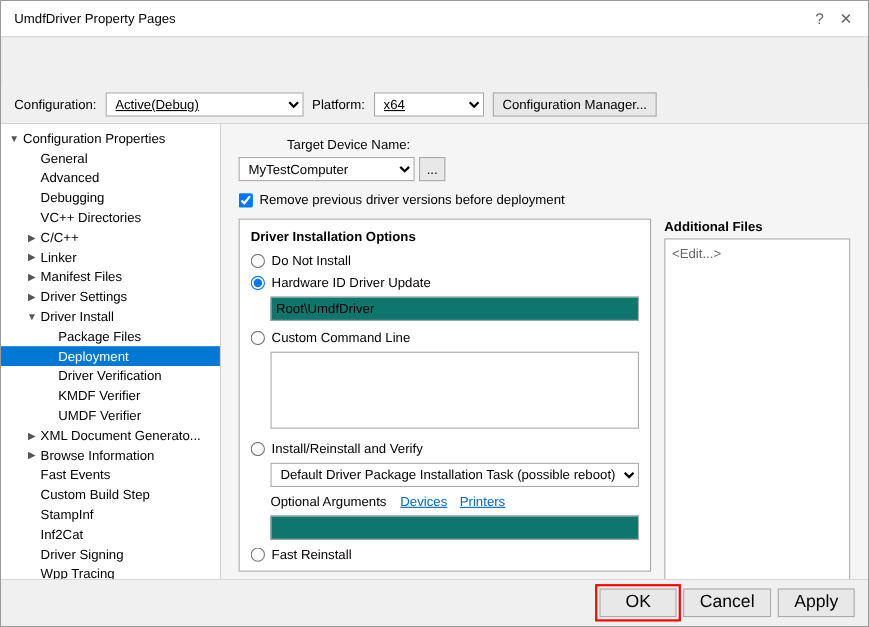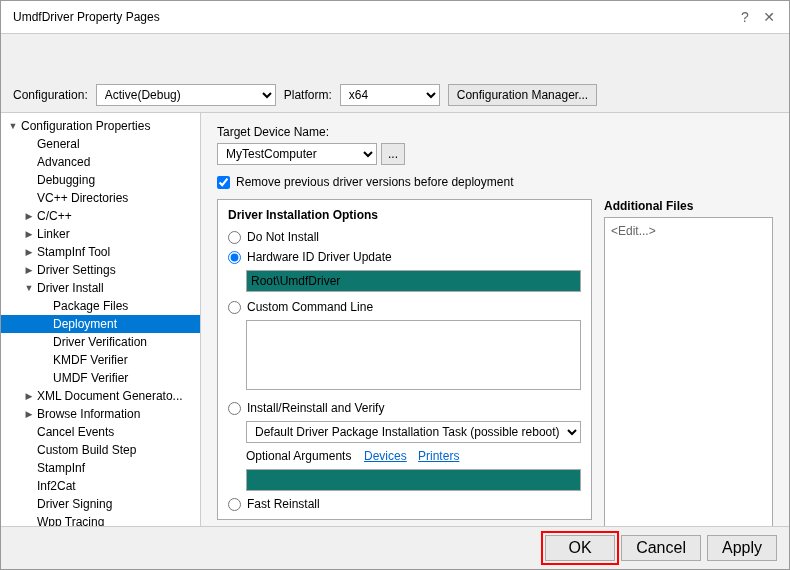--- a/index.html
+++ b/index.html
@@ -5,21 +5,21 @@
     * { box-sizing: border-box; margin: 0; padding: 0; }
     body { font-family: 'Segoe UI', Tahoma, Geneva, Verdana, sans-serif; font-size: 12px; background: #f0f0f0; }
     
     .window { width: 790px; height: 570px; background: #f0f0f0; border: 1px solid #999; display: flex; flex-direction: column; }
     
     .title-bar { background: #fff; padding: 8px 12px; display: flex; align-items: center; justify-content: space-between; border-bottom: 1px solid #ccc; }
     .title-bar-controls { display: flex; gap: 8px; align-items: center; }
     .title-btn { width: 16px; height: 16px; display: flex; align-items: center; justify-content: center; font-size: 14px; color: #666; cursor: pointer; background: none; border: none; }
 
     .config-bar { background: #f0f0f0; padding: 6px 12px; display: flex; align-items: center; gap: 8px; border-bottom: 1px solid #ccc; margin-top: 44px; }
-    .config-dropdown { height: 22px; font-size: 12px; border: 1px solid #aaa; background: white; padding: 0 4px; width: 180px; }
+    .config-dropdown { height: 22px; font-size: 12px; border: 1px solid #aaa; background: white; padding: 0 4px; width: 180px; text-decoration: underline; }
     .config-btn { height: 22px; font-size: 12px; border: 1px solid #aaa; background: #e8e8e8; padding: 0 8px; cursor: pointer; }
 
     .main-area { display: flex; flex: 1; overflow: hidden; }
 
     
     .tree-panel { width: 200px; background: white; border-right: 1px solid #ccc; overflow-y: auto; padding: 4px 0; flex-shrink: 0; }
     .tree-item { padding: 2px 4px; cursor: pointer; white-space: nowrap; display: flex; align-items: center; font-size: 12px; color: #000; }
     .tree-item.selected { background: #0078d4; color: #ffffff; }
     .tree-item .expand-icon { width: 16px; display: inline-block; text-align: center; font-size: 9px; color: #555; }
     .tree-item.selected .expand-icon { color: white; }
@@ -116,21 +116,21 @@
       <div class="tree-item tree-indent-1">
         <span class="expand-icon">▶</span>
         <span>C/C++</span>
       </div>
       <div class="tree-item tree-indent-1">
         <span class="expand-icon">▶</span>
         <span>Linker</span>
       </div>
       <div class="tree-item tree-indent-1">
         <span class="expand-icon">▶</span>
-        <span>StampInf Tool</span>
+        <span>Manifest Files</span>
       </div>
       <div class="tree-item tree-indent-1">
         <span class="expand-icon">▶</span>
         <span>Driver Settings</span>
       </div>
       <div class="tree-item tree-indent-1">
         <span class="expand-icon">▼</span>
         <span>Driver Install</span>
       </div>
       <div class="tree-item tree-indent-2">
@@ -156,21 +156,21 @@
       <div class="tree-item tree-indent-1">
         <span class="expand-icon">▶</span>
         <span>XML Document Generato...</span>
       </div>
       <div class="tree-item tree-indent-1">
         <span class="expand-icon">▶</span>
         <span>Browse Information</span>
       </div>
       <div class="tree-item tree-indent-1">
         <span class="expand-icon"></span>
-        <span>Cancel Events</span>
+        <span>Fast Events</span>
       </div>
       <div class="tree-item tree-indent-1">
         <span class="expand-icon"></span>
         <span>Custom Build Step</span>
       </div>
       <div class="tree-item tree-indent-1">
         <span class="expand-icon"></span>
         <span>StampInf</span>
       </div>
       <div class="tree-item tree-indent-1">
@@ -191,21 +191,21 @@
       </div>
 
       <div style="height:4px; background:#ccc; margin-top:2px; border-top:1px solid #aaa; display:flex; justify-content:center; align-items:center;">
         <span style="font-size:9px; color:#555;">▼</span>
       </div>
     </div>
 
     <div class="content-panel">
 
       <div style="margin-bottom:8px;">
-        <div style="font-size:12px; margin-bottom:4px;">Target Device Name:</div>
+        <div style="font-size:12px; margin-bottom:4px;margin-left:44px;">Target Device Name:</div>
         <div class="target-device-row">
           <select class="target-device-select">
             <option>MyTestComputer</option>
           </select>
           <button class="ellipsis-btn">...</button>
         </div>
       </div>
 
       <div class="checkbox-row">
         <input type="checkbox" checked="" style="">

